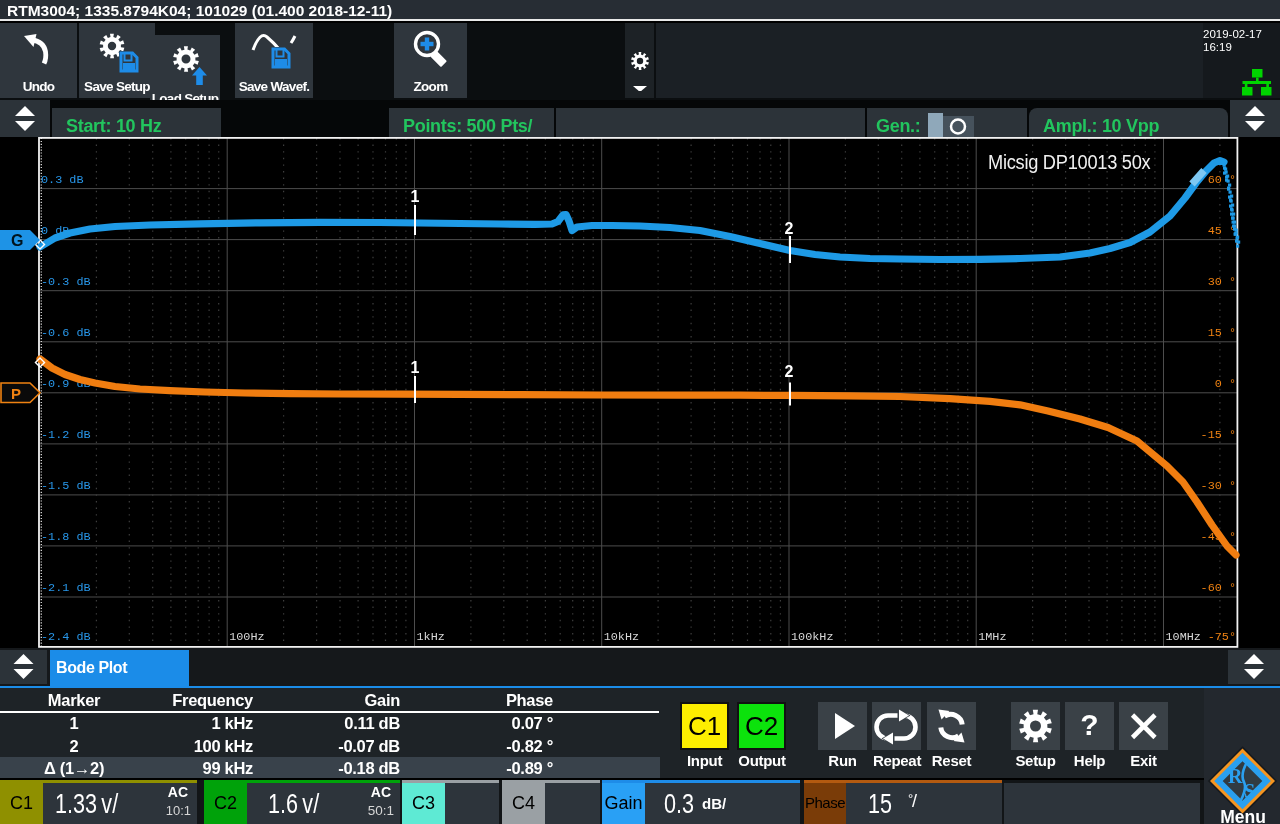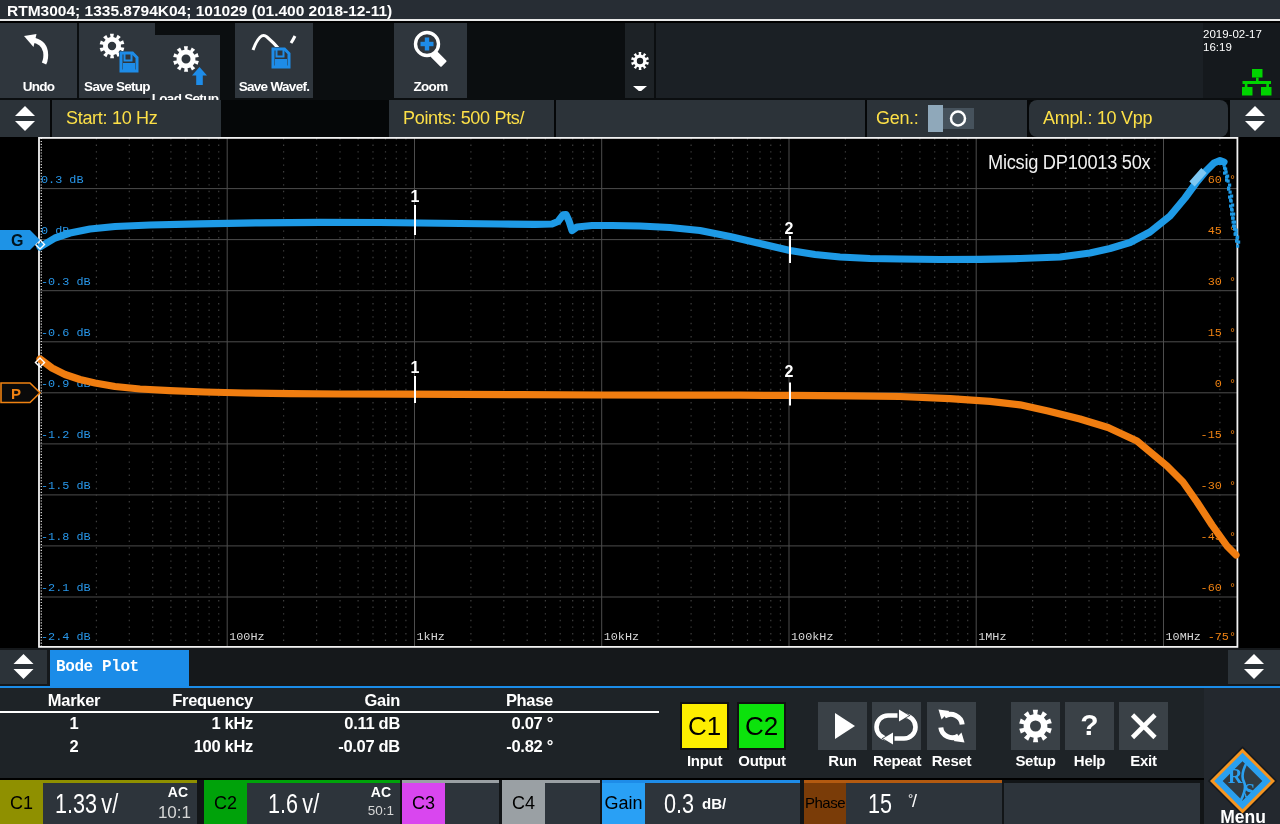--- a/index.html
+++ b/index.html
@@ -15,28 +15,28 @@
 #toolbar{left:0;top:23px;width:1280px;height:77px;background:#0b0e10;}
 .tbtn{position:absolute;top:0;height:75px;background:#2f363d;}
 .tlabel{position:absolute;bottom:4px;left:0;right:0;text-align:center;color:#fff;
   font-size:13.5px;font-weight:bold;letter-spacing:-0.7px;white-space:nowrap;}
 .gearcell{position:absolute;top:0;height:75px;background:#1d2226;}
 #tb-dark{left:656px;top:0;width:547px;height:75px;background:#1b2025;}
 #tb-date{left:1203px;top:0;width:77px;height:75px;background:#15191d;color:#fff;
   font-size:11.5px;text-align:left;padding:5px 6px 0 0;line-height:13px;}
 
 #settings{left:0;top:100px;width:1280px;height:37px;background:#050708;}
-.scell{position:absolute;top:0;height:37px;background:#2c3339;color:#fde047;
-  font-size:18px;font-weight:normal;letter-spacing:-0.3px;line-height:36px;padding-left:14px;}
+.scell{position:absolute;top:8px;height:37px;background:#2c3339;color:#22c55e;
+  font-size:18px;font-weight:bold;letter-spacing:-0.3px;line-height:36px;padding-left:14px;}
 .spinner{position:absolute;background:#2c3339;}
 .spinner svg{display:block;}
 
 #plot{left:0;top:137px;width:1280px;height:511px;background:#000;}
 
-#tabbar{left:0;top:648px;width:1280px;height:40px;background:#15181b;font-family:Liberation Mono, monospace;}
+#tabbar{left:0;top:648px;width:1280px;height:40px;background:#15181b;}
 #tabline{position:absolute;left:0;top:37.5px;width:1280px;height:3px;background:#1b8ce8;}
 #tab-bode{position:absolute;left:50px;top:2px;width:139px;height:35.5px;background:#1b8ce8;
   color:#fff;font-size:16px;font-weight:bold;line-height:35px;padding-left:6px;letter-spacing:-0.4px;}
 
 #table{left:0;top:688px;width:1280px;height:90px;background:#1e2327;color:#fff;}
 .trow{position:absolute;left:0;width:660px;height:23px;font-size:16.5px;font-weight:bold;letter-spacing:-0.3px;}
 .tc{position:absolute;top:0;height:23px;line-height:23px;}
 .c1{left:0;width:148px;text-align:center;}
 .c2{left:118px;width:135px;text-align:right;}
 .c3{left:265px;width:135px;text-align:right;}
@@ -360,20 +360,26 @@
         <div class="tc c2">1 kHz</div>
       <div class="tc c3">0.11 dB</div>
         <div class="tc c4">0.07 °</div>
     </div>
     <div class="trow" style="top:47px;">
       <div class="tc c1">2</div>
         <div class="tc c2">100 kHz</div>
       <div class="tc c3">-0.07 dB</div>
         <div class="tc c4">-0.82 °</div>
     </div>
+    <div class="trow" style="top:69px;height:21px;background:#39424b;">
+      <div class="tc c1">Δ (1→2)</div>
+        <div class="tc c2">99 kHz</div>
+      <div class="tc c3">-0.18 dB</div>
+        <div class="tc c4">-0.89 °</div>
+    </div>
 
     <div class="bbox" style="left:680px;background:#fdee00;border:2px solid #111;color:#000;
          font-size:26px;text-align:center;line-height:44px;">C1</div>
     <div class="blabel" style="left:676px;width:57px;">Input</div>
     <div class="bbox" style="left:737px;background:#0ce20c;border:2px solid #111;color:#000;
          font-size:26px;text-align:center;line-height:44px;">C2</div>
     <div class="blabel" style="left:731px;width:62px;">Output</div>
     <div class="bbox" style="left:818px;">
       <svg width="49" height="48" viewBox="0 0 49 48">
           <polygon points="17,11 37,24 17,37" fill="#fff"></polygon>
@@ -417,35 +423,35 @@
     </div>
     <div class="blabel" style="left:1119px;width:49px;">Exit</div>
   </div>
   <div id="bottom" class="abs">
     <div class="chblk" style="left:0;width:197px;">
       <div class="chtop" style="background:#8f9000;"></div>
       <div class="chlab" style="width:43px;background:#8f9000;line-height:40px;">C1</div>
       <div class="chval" style="left:43px;right:0;">
         <span class="abs bigv" style="left:12px;top:6px;">1.33 v/</span>
         <span class="abs" style="right:9px;top:1px;font-size:14px;font-weight:bold;">AC</span>
-        <span class="abs" style="right:6px;top:20px;font-size:17px;color:#d6d6d6;">10:1</span>
+        <span class="abs" style="right:6px;top:20px;font-size:13px;color:#d6d6d6;">10:1</span>
       </div>
     </div>
     <div class="chblk" style="left:204px;width:196px;">
       <div class="chtop" style="background:#00a20a;"></div>
       <div class="chlab" style="width:43px;background:#00a20a;line-height:40px;">C2</div>
       <div class="chval" style="left:43px;right:0;">
         <span class="abs bigv" style="left:21px;top:6px;">1.6 v/</span>
         <span class="abs" style="right:9px;top:1px;font-size:14px;font-weight:bold;">AC</span>
         <span class="abs" style="right:6px;top:20px;font-size:13.5px;color:#d6d6d6;">50:1</span>
       </div>
     </div>
     <div class="chblk" style="left:402px;width:97px;">
       <div class="chtop" style="background:#9aa0a4;"></div>
-      <div class="chlab" style="width:43px;background:#d946ef;line-height:40px;">C3</div>
+      <div class="chlab" style="width:43px;background:#5eead4;line-height:40px;">C3</div>
       <div class="chval" style="left:43px;right:0;"></div>
     </div>
     <div class="chblk" style="left:502px;width:98px;">
       <div class="chtop" style="background:#9aa0a4;"></div>
       <div class="chlab" style="width:43px;background:#9aa0a4;line-height:40px;">C4</div>
       <div class="chval" style="left:43px;right:0;"></div>
     </div>
     <div class="chblk" style="left:602px;width:198px;">
       <div class="chtop" style="background:#1e8ce8;"></div>
       <div class="chlab" style="width:43px;background:#29a0f5;line-height:40px;">Gain</div>

